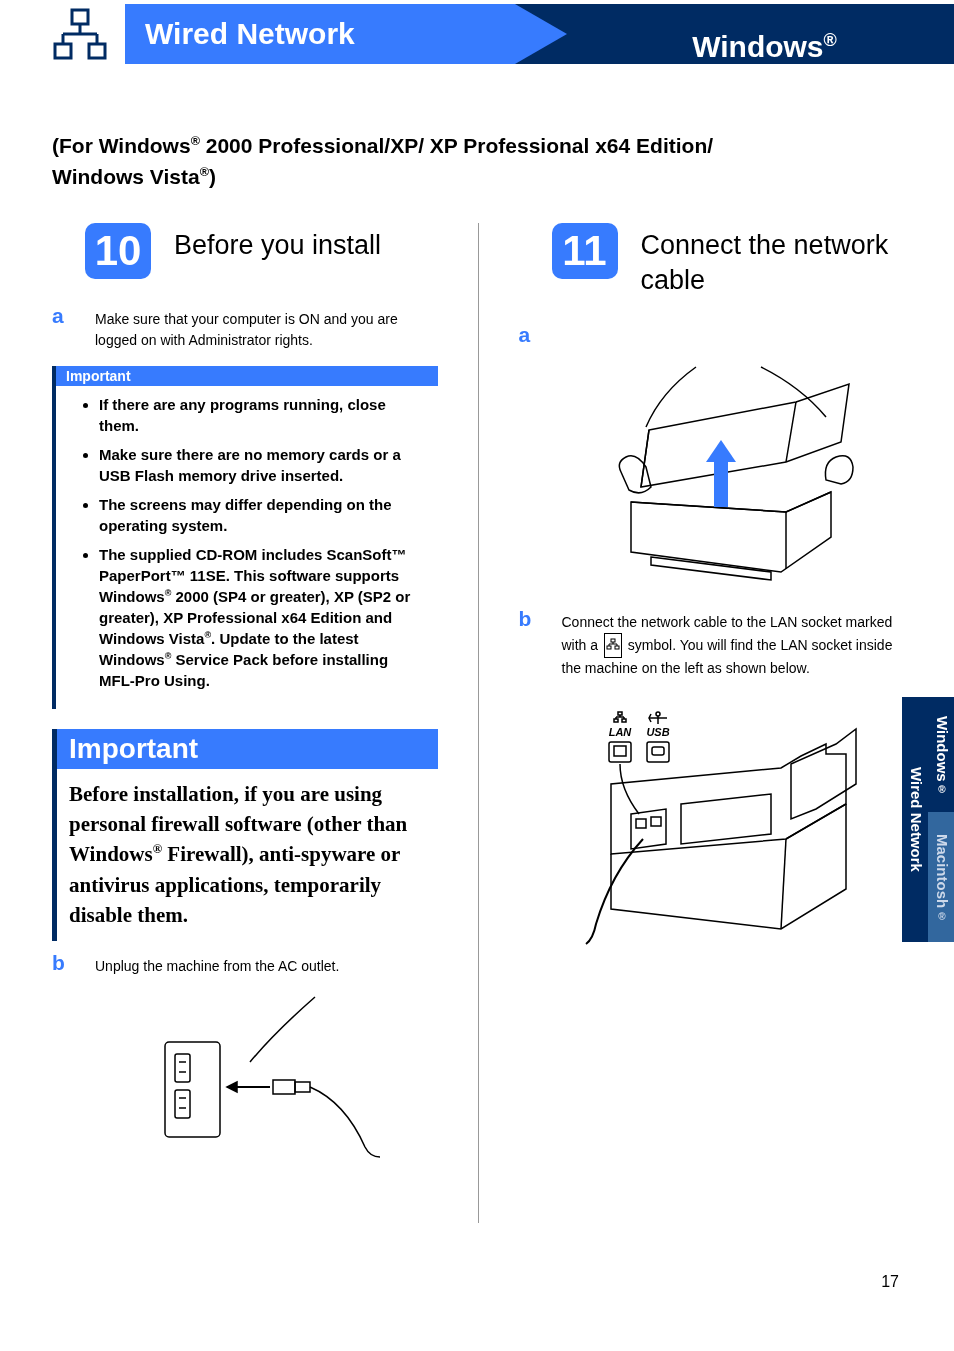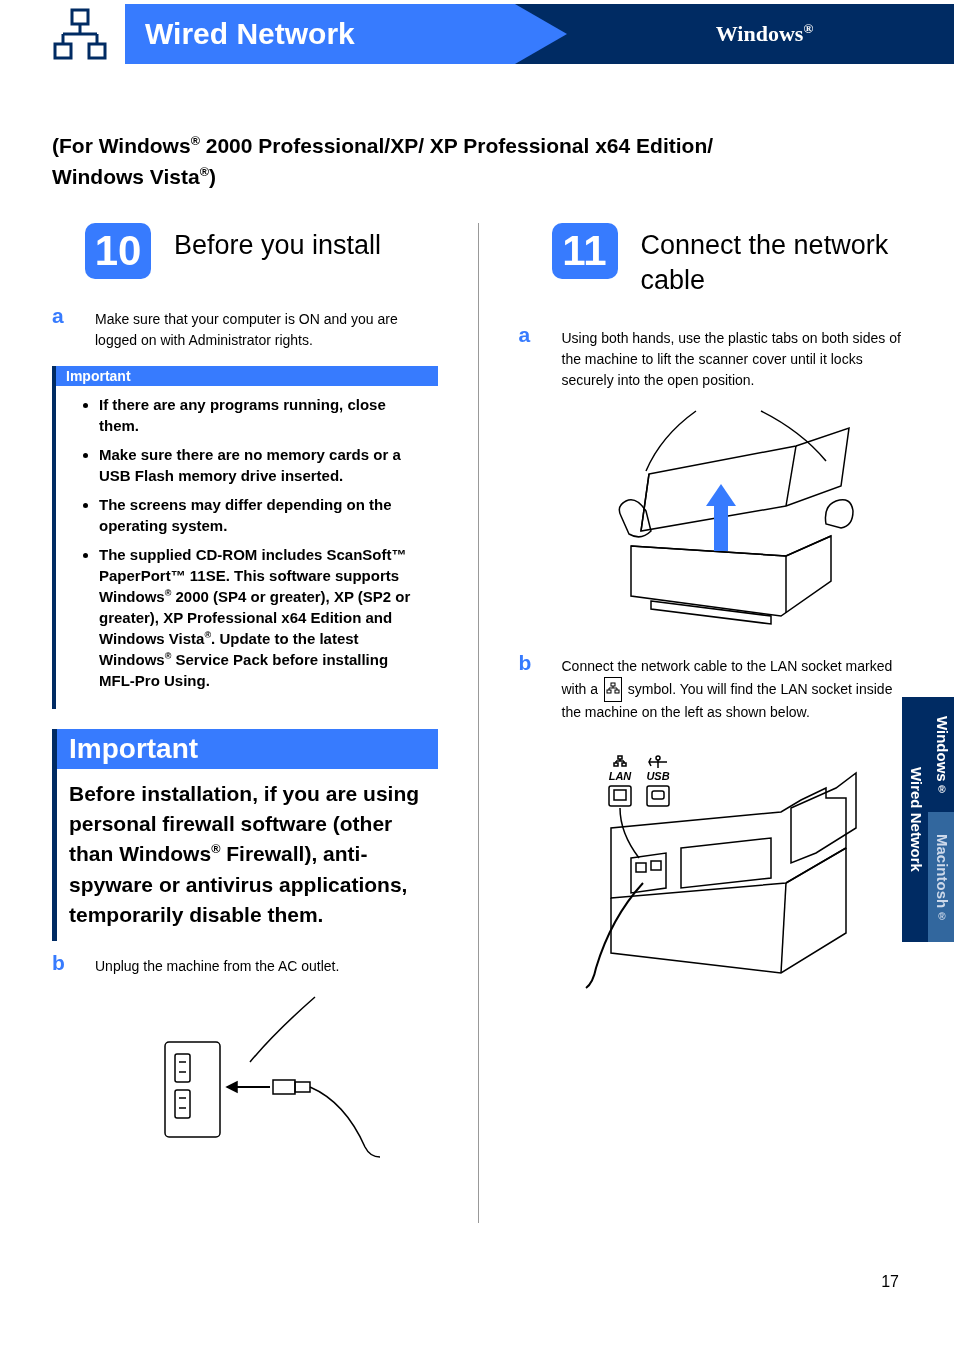--- a/index.html
+++ b/index.html
@@ -48,27 +48,26 @@
     width: 0;
     height: 0;
     border-top: 30px solid transparent;
     border-bottom: 30px solid transparent;
     border-left: 52px solid #377BFE;
   }
   .header-dark {
     background: #002B63;
     color: #fff;
     font-weight: bold;
-    font-size: 22px;
-    display: flex;
-    align-items: center;
+    font-size: 30px;
+    display: flex;
+    align-items: flex-end;
     justify-content: center;
     flex: 1;
     padding-left: 60px;
-    font-family: Liberation Serif, serif;
   }
   .reg { font-size: 0.6em; vertical-align: super; }
 
   .content {
     padding: 30px 50px 0 52px;
   }
   .intro {
     font-size: 21px;
     font-weight: bold;
     line-height: 1.5;
@@ -165,20 +164,21 @@
     padding: 4px 12px;
     border-left: 5px solid #002B63;
     margin-top: 20px;
   }
   .big-important-body {
     border-left: 5px solid #002B63;
     padding: 10px 12px 10px 12px;
     font-size: 21px;
     font-weight: bold;
     line-height: 1.45;
+    font-family: Liberation Serif, serif;
   }
   .figure {
     display: flex;
     justify-content: center;
     margin: 10px 0 25px 40px;
     font-style: italic;
   }
   .page-number {
     position: absolute;
     bottom: 60px;
@@ -309,21 +309,20 @@
     <div class="v-divider"></div>
 
     <div class="col">
       <div class="step-header">
         <div class="step-badge">11</div>
         <div class="step-title">Connect the network cable</div>
       </div>
 
       <div class="substep">
         <div class="substep-letter">a</div>
-        <div class="substep-text">Using both hands, use the plastic tabs on both sides of the machine to lift the scanner cover until it locks securely into the open position.</div>
       </div>
 
       <div class="figure">
         <svg width="260" height="220" viewBox="0 0 260 220" stroke="#000" fill="none" stroke-width="1.5">
           <path d="M30 140 L30 190 L180 210 L230 175 L230 130 L185 150 L30 140 Z"></path>
           <path d="M185 150 L185 207"></path>
           <path d="M30 140 L185 150 L230 130"></path>
           <path d="M50 195 L170 210 L170 218 L50 203 Z"></path>
 
           <path d="M48 68 L195 40 L248 22 L240 80 L185 100 L40 125 Z"></path>

